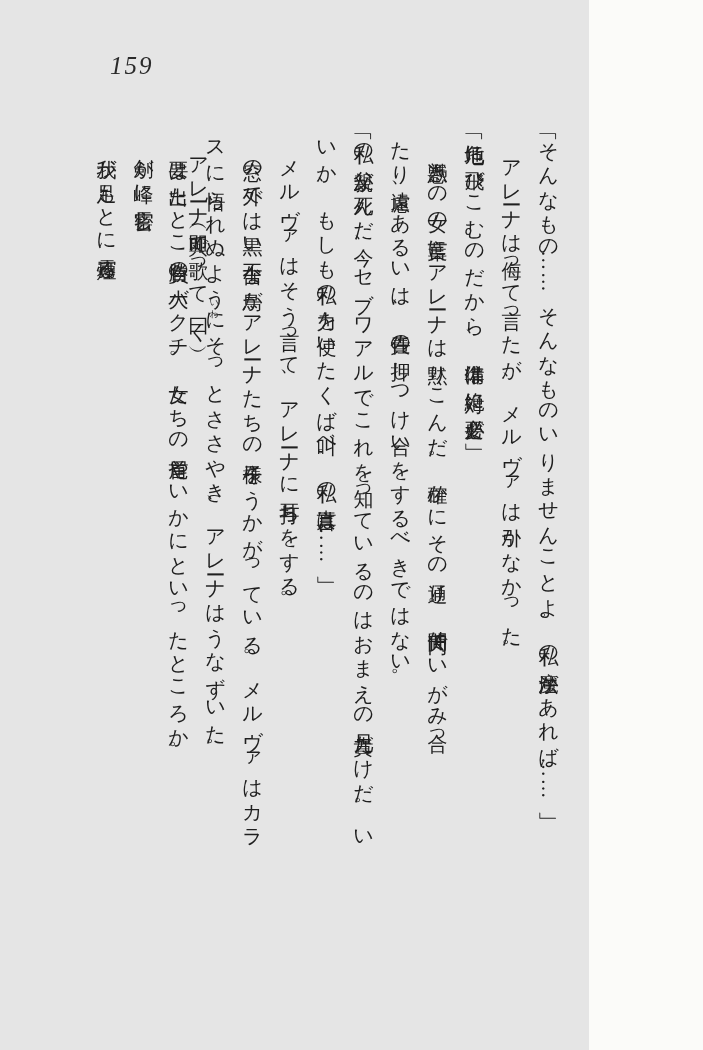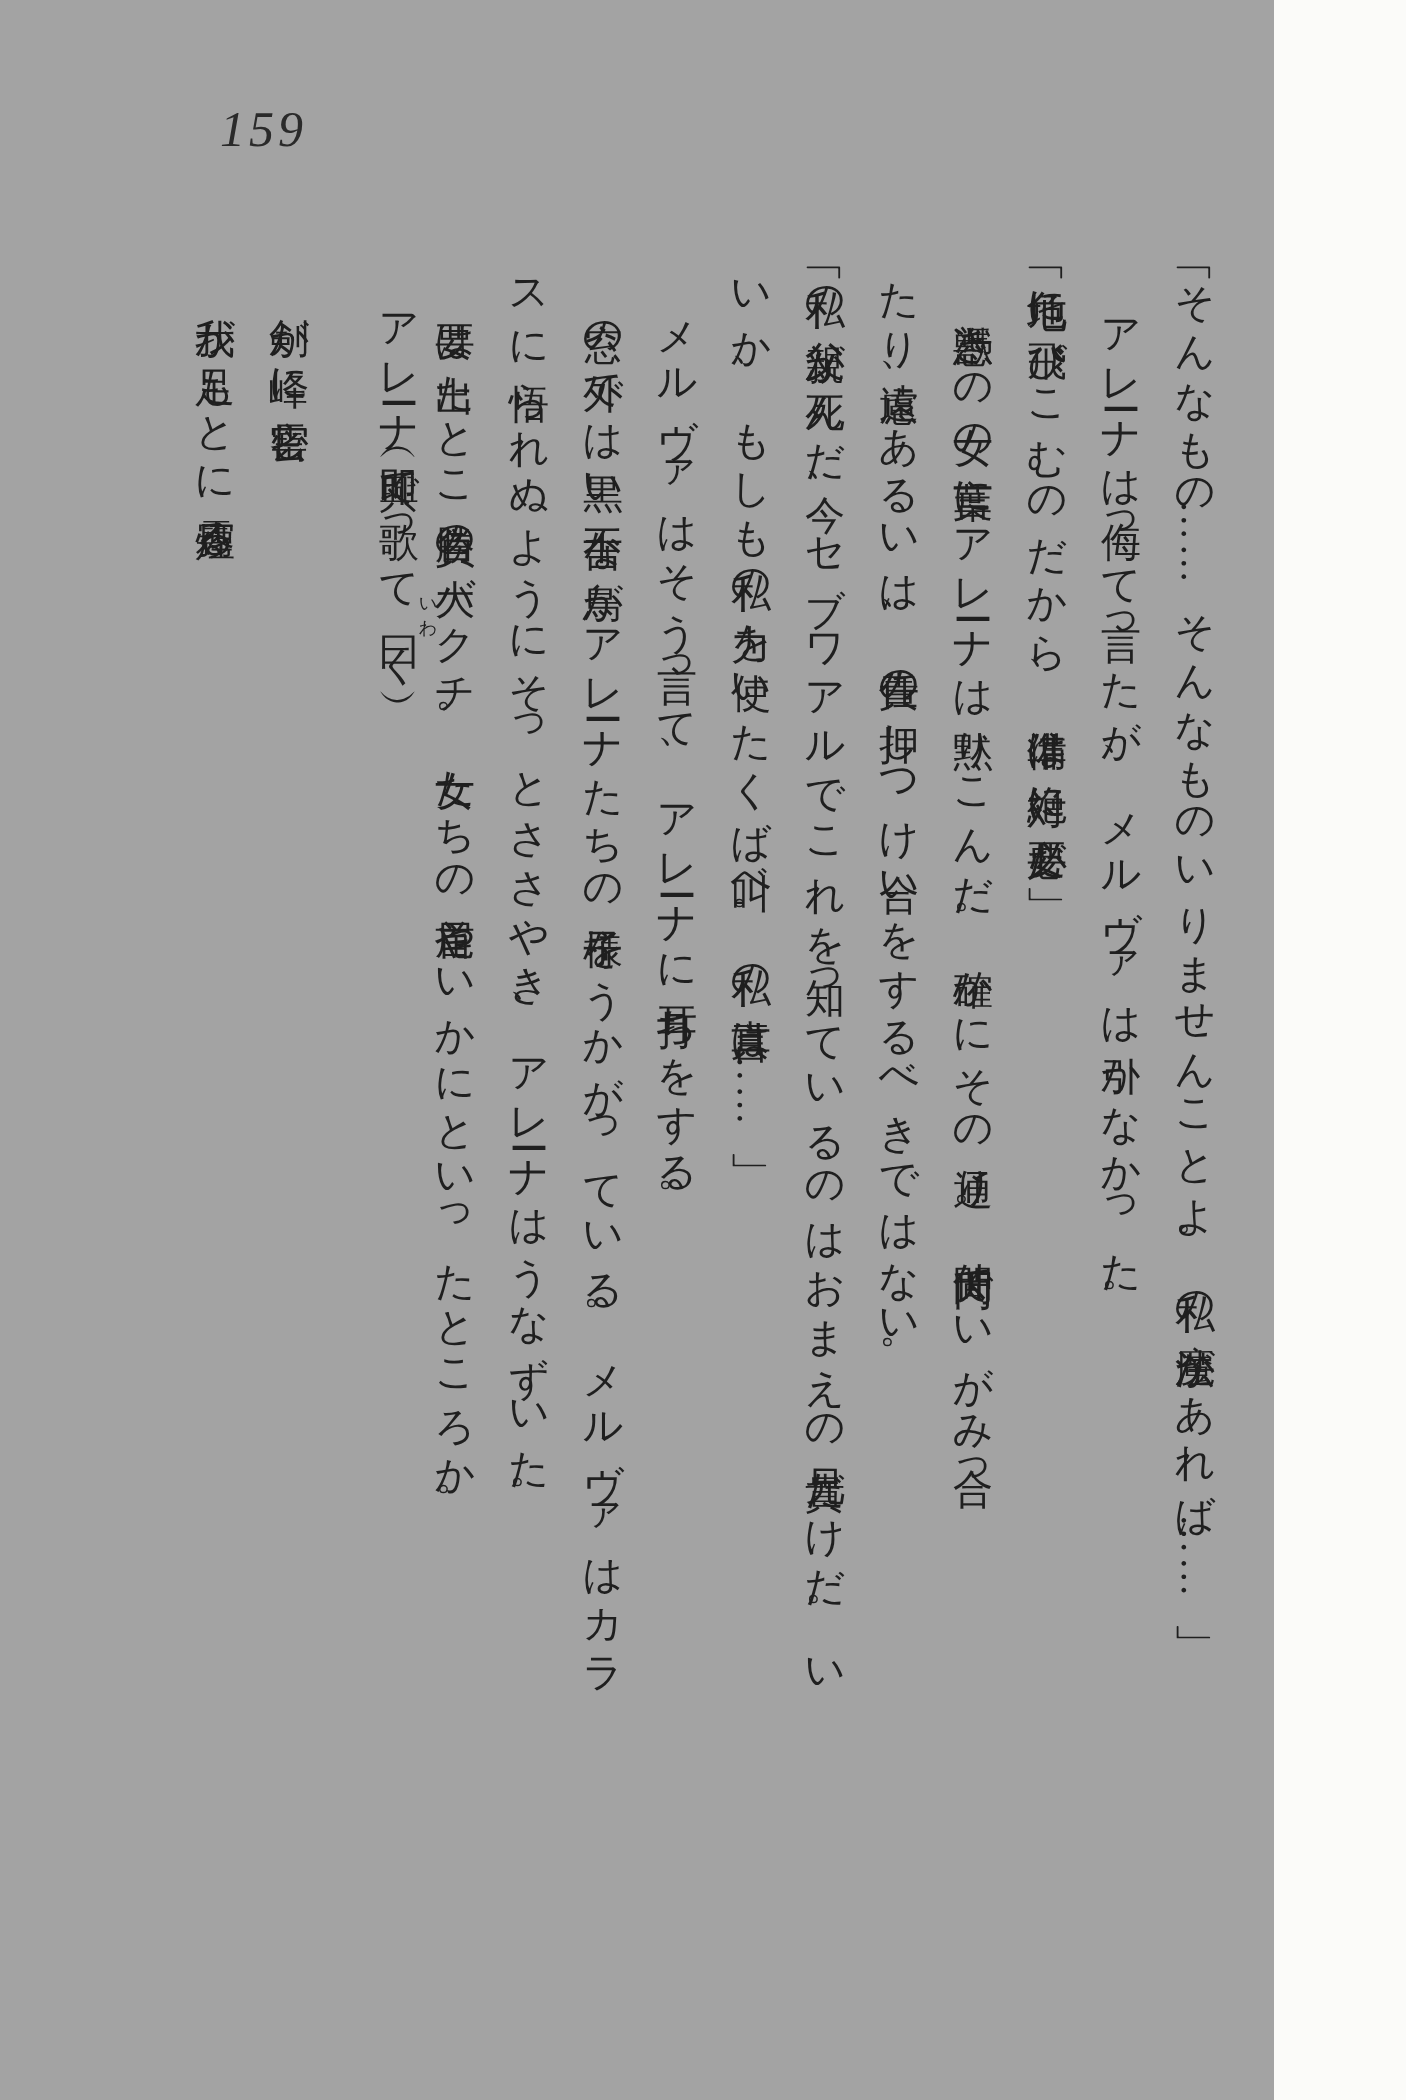--- a/index.html
+++ b/index.html
@@ -2,23 +2,23 @@
 <html><head>
 <meta charset="utf-8">
 <style>
   html, body {
     margin: 0;
     padding: 0;
     background: #fbfbf9;
   }
   .book-page {
     position: relative;
-    width: 637px;
+    width: 589px;
     height: 1050px;
-    background: #a3a3a3;
+    background: #e5e5e5;
     overflow: hidden;
     font-family: "Liberation Serif", "DejaVu Serif", serif;
     color: #1f1f1f;
   }
   .page-number {
     position: absolute;
     top: 52px;
     left: 110px;
     font-size: 25px;
     font-style: italic;

